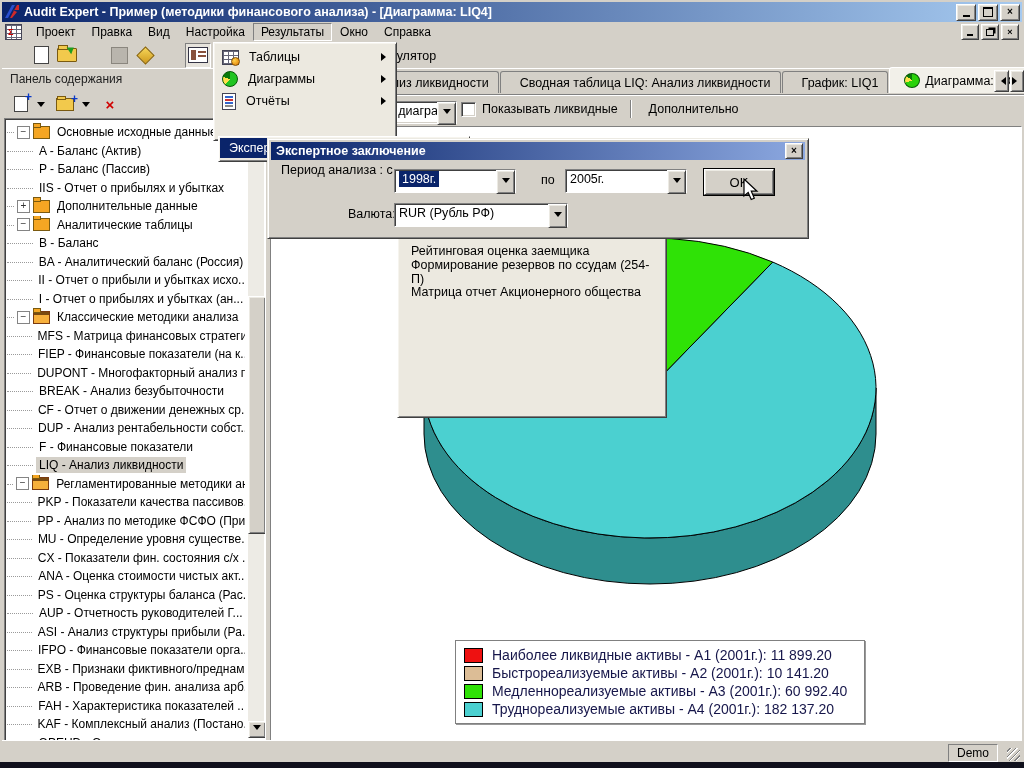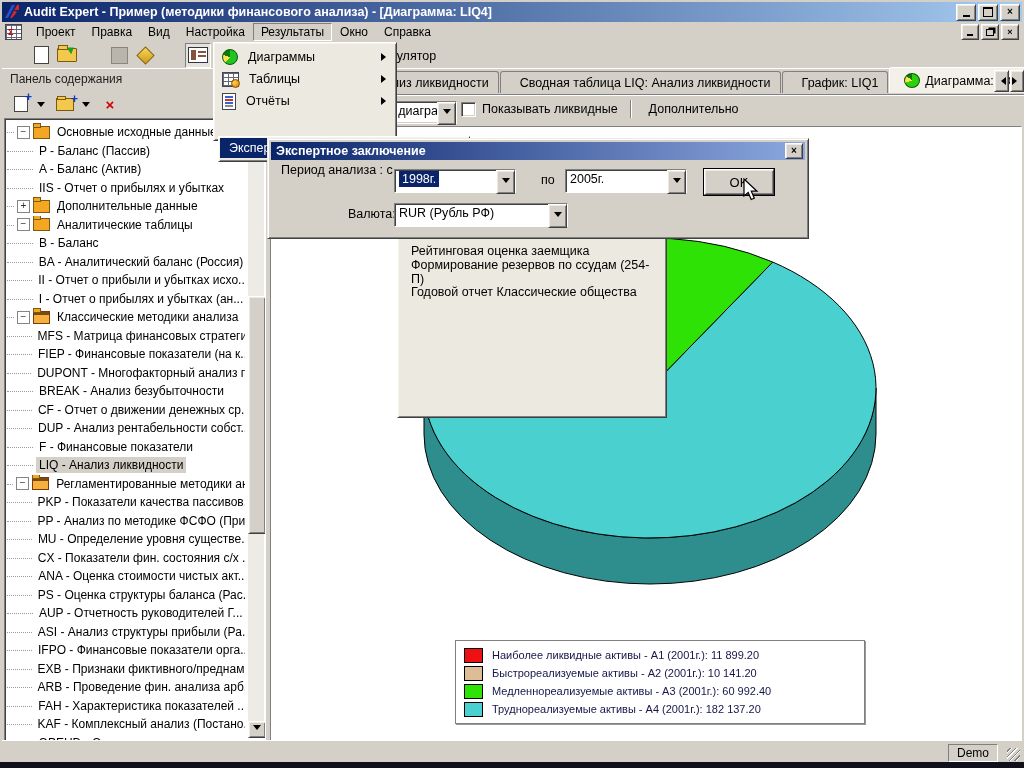--- a/index.html
+++ b/index.html
@@ -109,21 +109,21 @@
   .ddbtn{width:17px;height:100%;display:flex;align-items:center;justify-content:center;flex:0 0 auto;}
   #showvalues{left:461px;top:100px;display:flex;align-items:center;gap:6px;}
   .checkbox{width:13px;height:13px;}
   
   #chartarea{left:270px;top:126px;width:750px;height:614px;background:#fff;border:1px solid;
              border-color:#808080 #fff #fff #808080;}
   #legend{left:455px;top:640px;width:392px;background:#fff;border:1px solid #808080;
           box-shadow:1px 1px 0 #999;padding:5px 8px;z-index:3;}
   .lgrow{display:flex;align-items:center;gap:9px;height:18px;}
   .lgswatch{width:17px;height:13px;border:1px solid #000;flex:0 0 auto;}
-  .lglabel{font-size:11px;color:#16164a;white-space:nowrap;}
+  .lglabel{font-size:14px;color:#16164a;white-space:nowrap;}
   
   .menupanel{background:#ECE9E0;border:1px solid;border-color:#fff #404040 #404040 #fff;
              box-shadow:inset 1px 1px 0 #F6F4EE, inset -1px -1px 0 #808080;z-index:40;}
   #menuA{left:213px;top:42px;width:182px;height:94px;padding-top:3px;}
   .menurow{height:22px;display:flex;align-items:center;padding:0 6px 0 8px;gap:10px;font-size:12.5px;}
   .menurow .spacer{flex:1;}
   #menuB{left:218px;top:136px;width:250px;height:24px;z-index:41;}
   #menuB .hl{height:20px;margin:1px;background:#0A246A;color:#fff;display:flex;align-items:center;padding-left:9px;font-size:12.5px;white-space:nowrap;overflow:hidden;}
   #menuC{left:397px;top:150px;width:268px;height:176px;padding-top:90px;z-index:39;}
   #menuC .menurow{height:20.5px;padding-left:13px;}
@@ -293,27 +293,27 @@
       <div class="trow lv1">
         <span class="tcon"></span>
         <span class="texp minus">−</span>
         <span class="tico i-fclosed"></span>
         <span class="tlabel nowrap tn">Основные исходные данные</span>
       </div>
 
       <div class="trow lv2">
         <span class="tcon"></span>
 
+        <span class="tlabel nowrap tn">A - Баланс (Актив)</span>
+      </div>
+
+      <div class="trow lv2">
+        <span class="tcon"></span>
+
         <span class="tlabel nowrap tn">P - Баланс (Пассив)</span>
-      </div>
-
-      <div class="trow lv2">
-        <span class="tcon"></span>
-
-        <span class="tlabel nowrap tn">A - Баланс (Актив)</span>
       </div>
 
       <div class="trow lv2">
         <span class="tcon"></span>
 
         <span class="tlabel nowrap tn">IIS - Отчет о прибылях и убытках</span>
       </div>
 
       <div class="trow lv1">
         <span class="tcon"></span>
@@ -607,29 +607,29 @@
 
     <div class="lgrow">
       <span class="lgswatch" style="background: rgb(75, 208, 208);"></span>
       <span class="lglabel">Труднореализуемые активы - А4  (2001г.): 182 137.20</span>
     </div>
   </div>
 
 <div id="menuA" class="abs menupanel">
 
     <div class="menurow">
+      <i style="display:block" class="i-mtable"></i>
+      <span>Таблицы</span>
+      <span class="spacer"></span>
+      <span class="tri-r"></span>
+    </div>
+
+    <div class="menurow">
       <i style="display:block" class="i-mpie"></i>
       <span>Диаграммы</span>
-      <span class="spacer"></span>
-      <span class="tri-r"></span>
-    </div>
-
-    <div class="menurow">
-      <i style="display:block" class="i-mtable"></i>
-      <span>Таблицы</span>
       <span class="spacer"></span>
       <span class="tri-r"></span>
     </div>
 
 
     <div class="menurow">
       <i style="display:block" class="i-mreport"></i>
       <span>Отчёты</span>
       <span class="spacer"></span>
       <span class="tri-r"></span>
@@ -643,21 +643,21 @@
     <div class="menurow">
       <span>Рейтинговая оценка заемщика</span>
     </div>
 
 
     <div class="menurow">
       <span>Формирование резервов по ссудам (254-П)</span>
     </div>
 
     <div class="menurow">
-      <span>Годовой отчет Классические общества</span>
+      <span>Матрица отчет Акционерного общества</span>
     </div>
   </div>
 
 <div id="dialog" class="abs">
   <div id="dlgtitle">
     <span style="flex:1">Экспертное заключение</span>
     <span class="tb-btn raised" style="width:16px;height:14px;margin-right:2px">
         <span>×</span>
       </span>
   </div>

